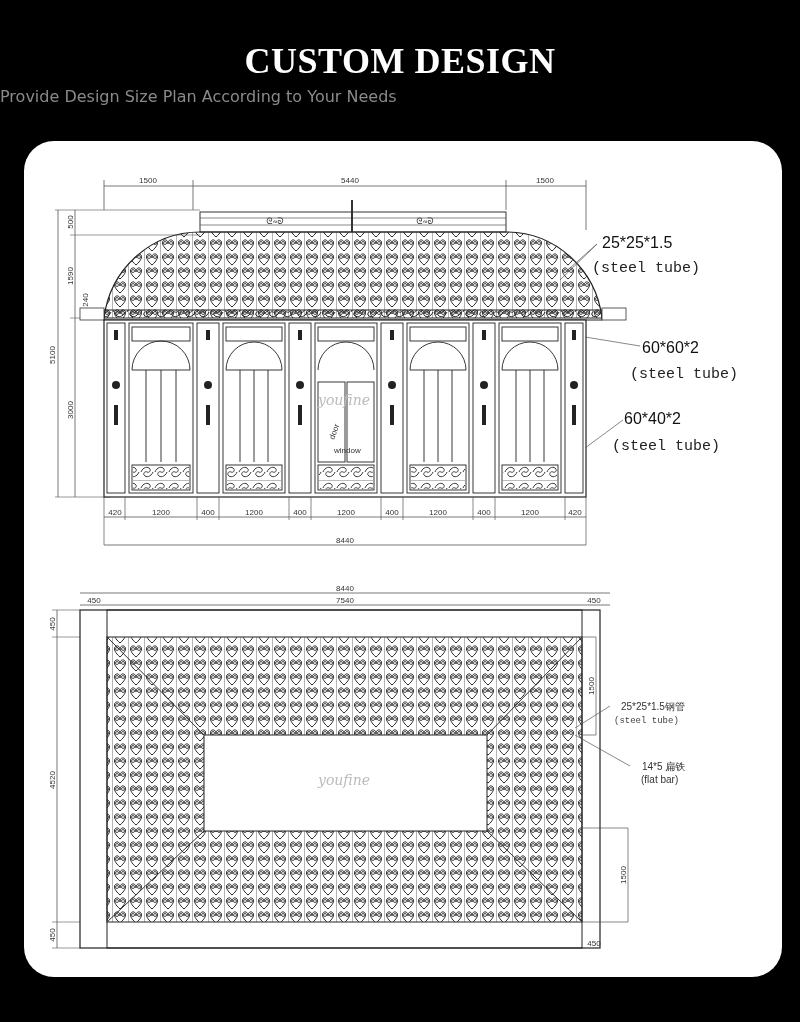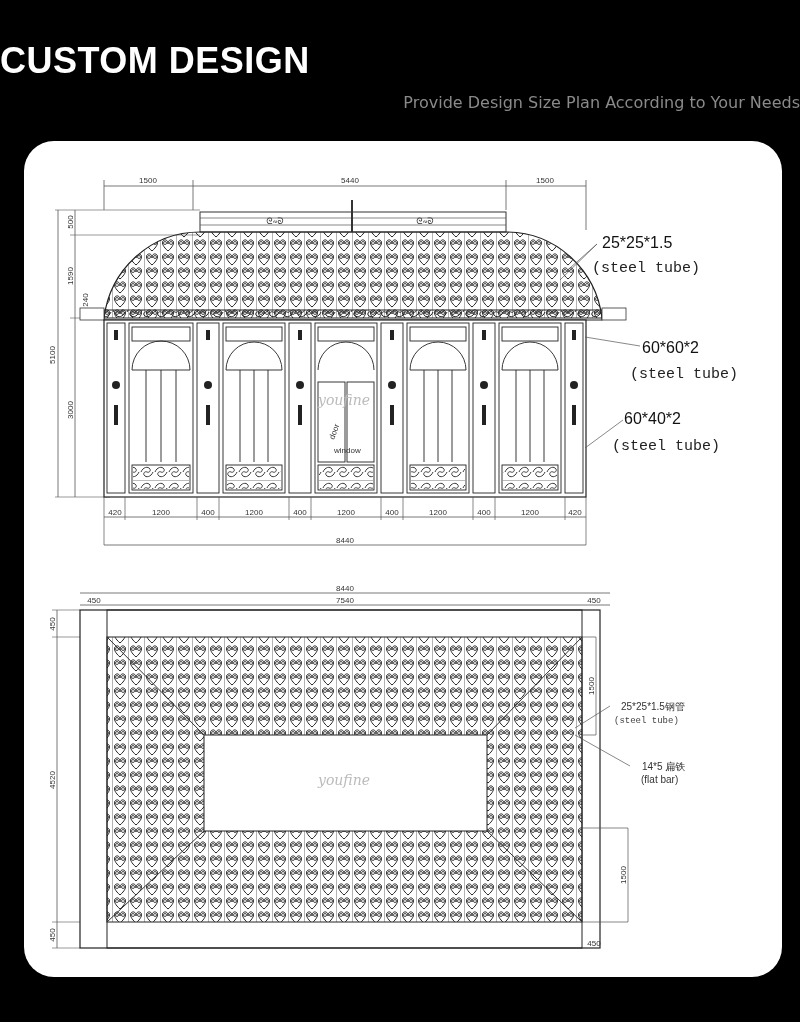--- a/index.html
+++ b/index.html
@@ -1,18 +1,18 @@
 <!DOCTYPE html>
 <html><head>
 <meta charset="utf-8">
 <style>
   html, body { margin:0; padding:0; background:#000; }
   body { width:800px; height:1022px; position:relative; overflow:hidden; font-family:"Liberation Sans", sans-serif; }
-  .title { position:absolute; top:40px; left:0; width:800px; text-align:left; color:#fff; font-weight:bold; font-size:36px; letter-spacing:0.5px; font-family:Liberation Sans, sans-serif; }
-  .subtitle { position:absolute; top:93px; left:0; width:800px; text-align:right; color:#8a8a8a; font-size:16px; font-family:"DejaVu Sans", sans-serif; }
+  .title { position:absolute; top:40px; left:0; width:800px; text-align:center; color:#fff; font-weight:bold; font-size:36px; letter-spacing:0.5px; font-family:Liberation Serif, serif; }
+  .subtitle { position:absolute; top:87px; left:0; width:800px; text-align:left; color:#8a8a8a; font-size:16px; font-family:"DejaVu Sans", sans-serif; }
   .card { position:absolute; left:24px; top:141px; width:758px; height:836px; background:#fff; border-radius:30px; overflow:hidden;text-align:center; }
   svg { position:absolute; left:0; top:0; }
   .dim { font-family:"Liberation Sans", sans-serif; font-size:8px; fill:#333; }
   .note { font-family:"Liberation Sans", sans-serif; font-size:16px; fill:#111; }
   .note-sub { font-family:"Liberation Mono", monospace; font-size:15px; fill:#222; }
   .note-sm { font-family:"Liberation Sans", sans-serif; font-size:10px; fill:#333; }
   .note-sm2 { font-family:"Liberation Mono", monospace; font-size:9px; fill:#444; }
   .wm { font-family:"DejaVu Serif", serif; font-style:italic; font-size:14px; fill:#bbb; }
 </style>
 </head>

